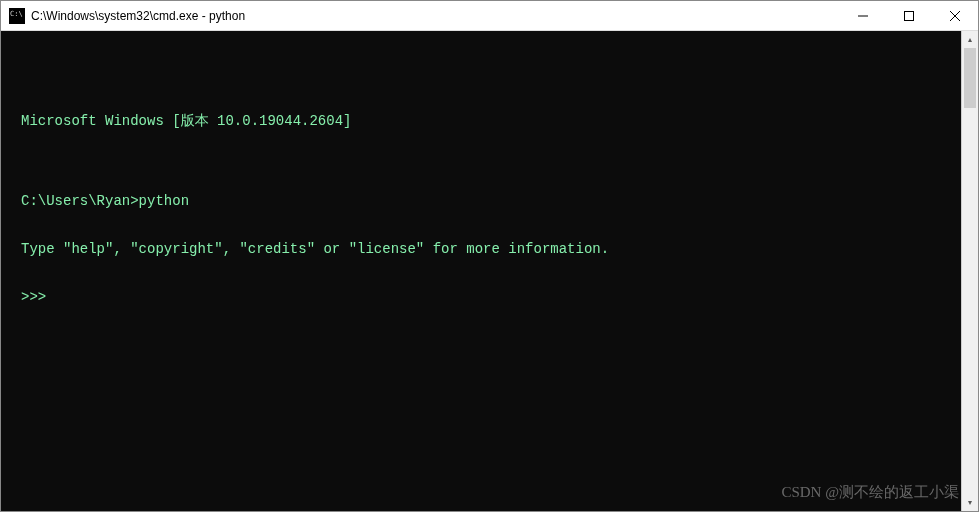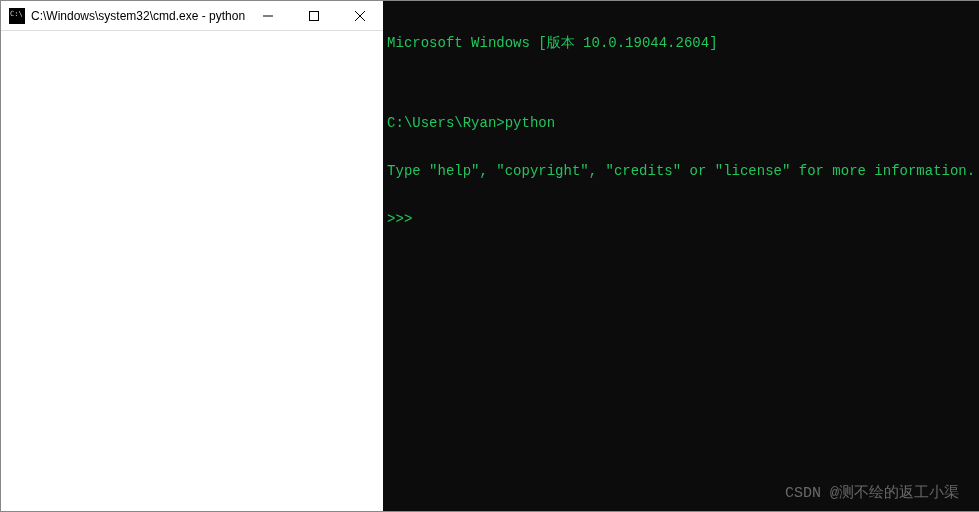--- a/index.html
+++ b/index.html
@@ -13,20 +13,21 @@
       background: #fff;
       font-family: "Segoe UI", Tahoma, sans-serif;
       overflow: hidden;
       position: relative;
     }
     .window {
       width: 979px;
       height: 512px;
       border: 1px solid #888;
       display: flex;
+      flex-direction: column;
       background: #fff;
     }
     .titlebar {
       height: 30px;
       background: #fff;
       display: flex;
       align-items: center;
       border-bottom: 1px solid #ddd;
       flex-shrink: 0;
     }
@@ -72,27 +73,28 @@
       height: 10px;
     }
     .terminal-area {
       flex: 1;
       display: flex;
       background: #0c0c0c;
       position: relative;
     }
     .terminal-content {
       flex: 1;
-      padding: 2px 4px;
+      padding: 2px 20px;
       font-family: "NSimSun", "SimSun", Consolas, "Courier New", monospace;
       font-size: 14px;
       line-height: 16px;
-      color: #22c55e;
+      color: #86efac;
       white-space: pre;
       overflow: hidden;
+      margin-top: 48px;
     }
     .terminal-line {
       white-space: pre;
     }
     .scrollbar {
       width: 17px;
       background: #f0f0f0;
       display: flex;
       flex-direction: column;
       border-left: 1px solid #ccc;
@@ -120,21 +122,21 @@
       height: 60px;
       background: #cdcdcd;
       cursor: pointer;
     }
     .watermark {
       position: absolute;
       bottom: 10px;
       right: 20px;
       font-size: 15px;
       color: rgba(180,180,180,0.55);
-      font-family: Liberation Mono, monospace;
+      font-family: Liberation Serif, serif;
       pointer-events: none;
     }
   </style>
 </head>
 <body>
 
 <div class="window">
   <div class="titlebar">
     <div class="titlebar-icon"></div>
     <div class="titlebar-title">C:\Windows\system32\cmd.exe - python</div>

